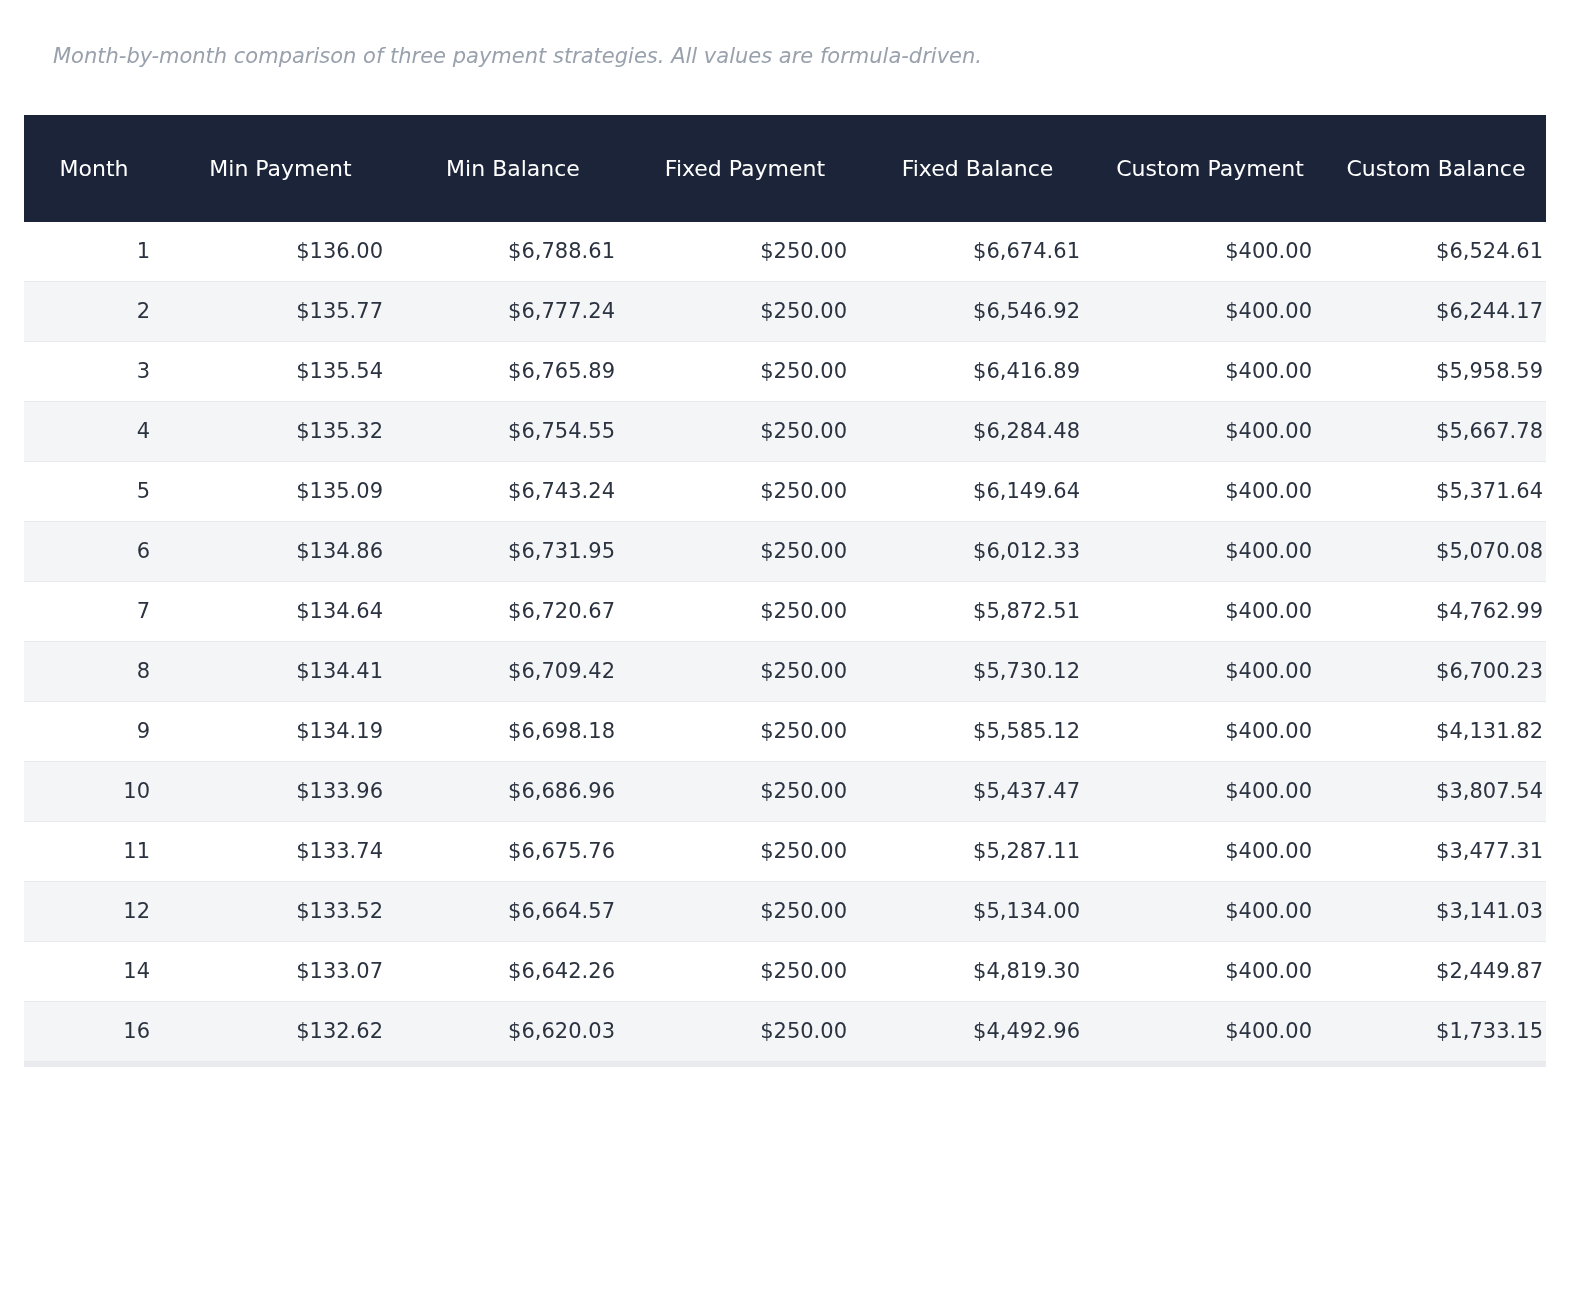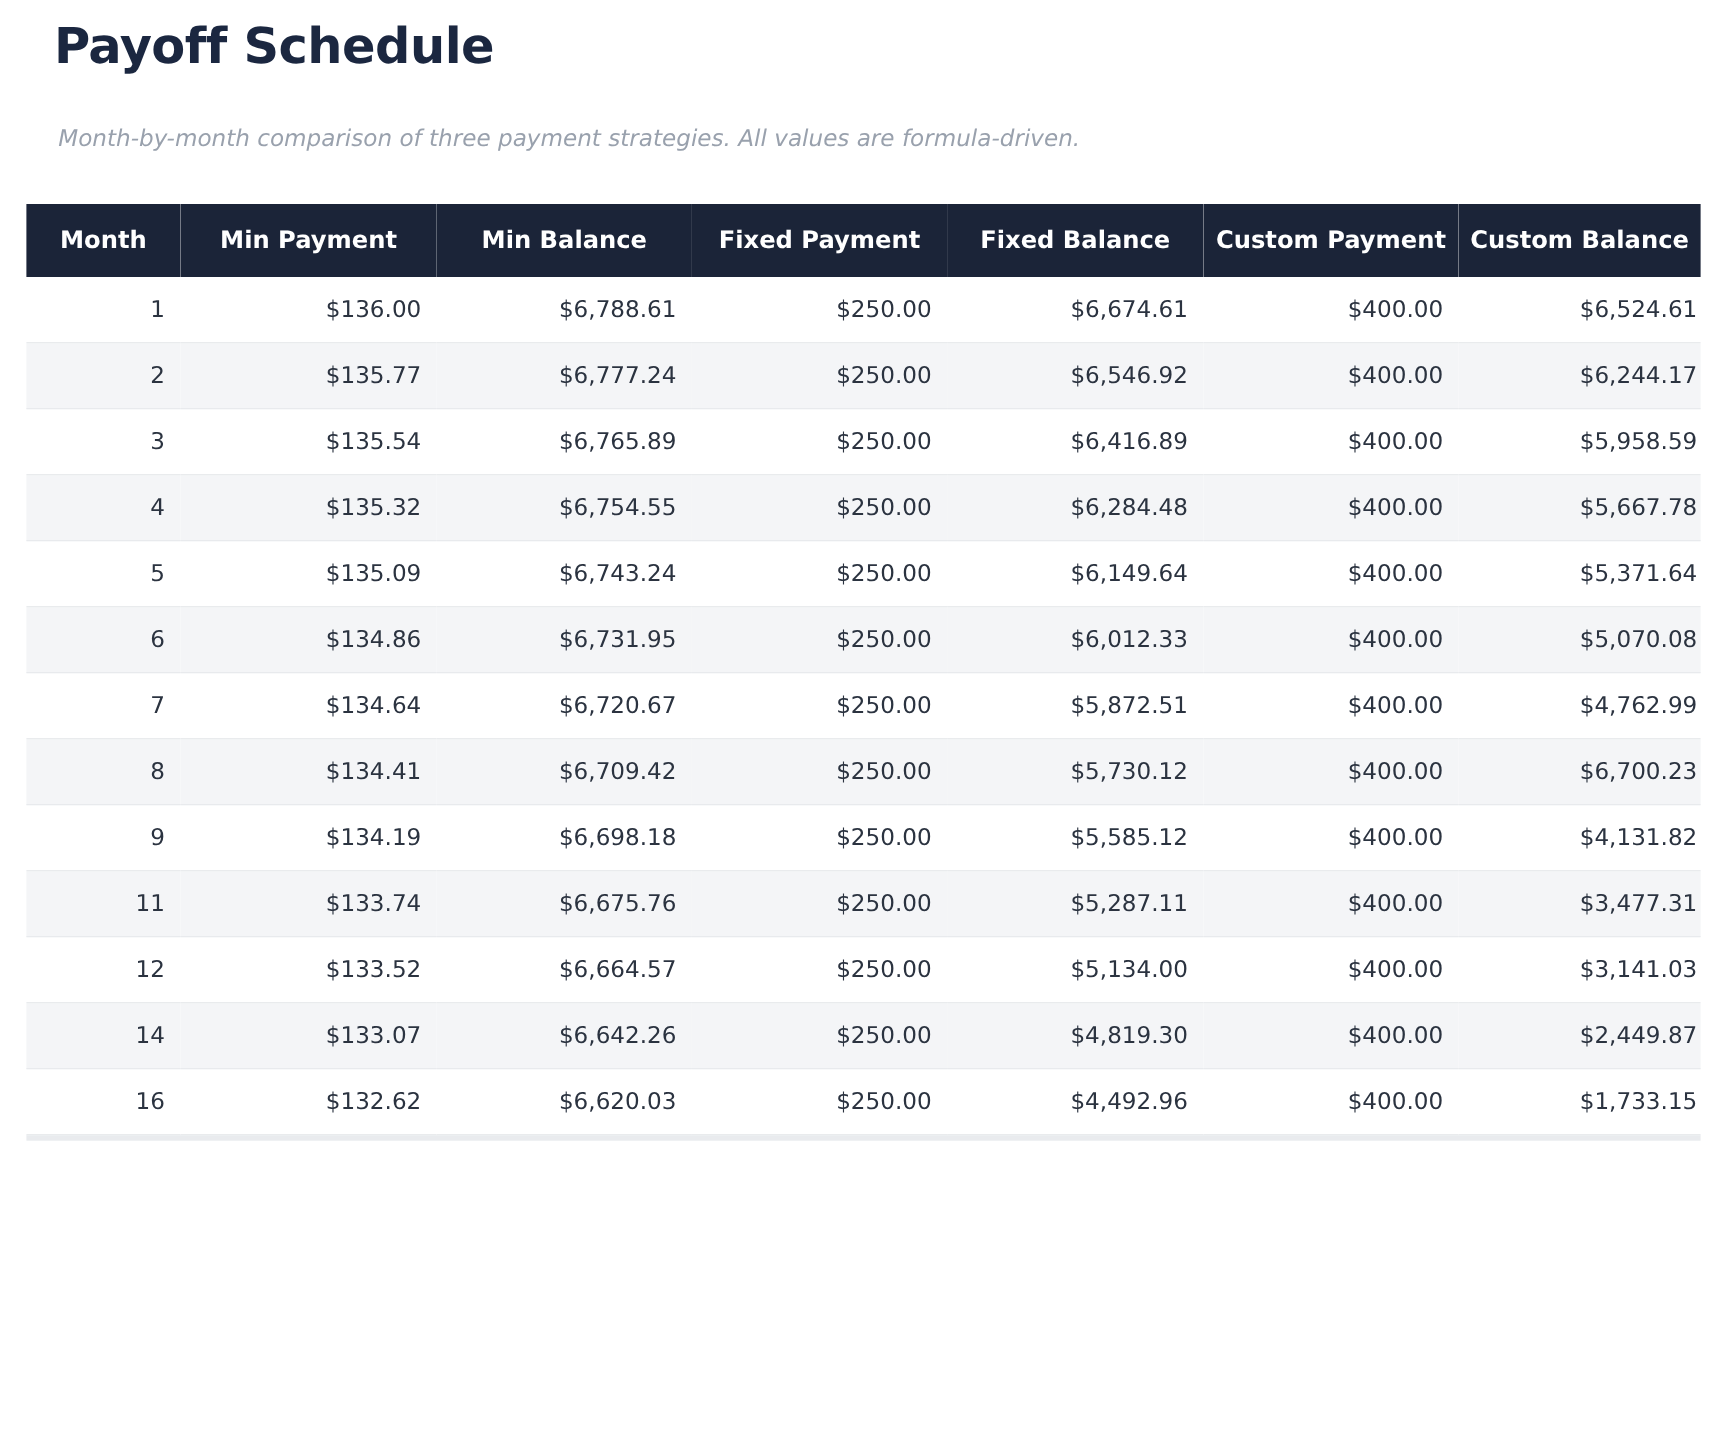--- a/index.html
+++ b/index.html
@@ -41,23 +41,23 @@
   table.payoff {
     margin-top: 46px;
     width: 1522px;
     border-collapse: collapse;
     table-layout: fixed;
   }
   table.payoff thead th {
     background: var(--header-bg);
     color: var(--header-text);
     font-size: 22px;
-    font-weight: 700;
+    font-weight: 400;
     text-align: center;
-    padding: 20px 0;
+    padding: 40px 0;
     line-height: 27px;
     white-space: nowrap;
     overflow: hidden;
   }
   table.payoff tbody td {
     font-size: 21px;
     color: var(--cell-text);
     text-align: right;
     padding: 16px 14px 16px 0;
     line-height: 27px;
@@ -70,21 +70,20 @@
     width: 1522px;
     height: 5px;
     background: #e9ebee;
   }
 </style>
 </head>
 <body>
 
 <div class="page">
 
-  <h1 class="page-title">Payoff Schedule</h1>
 
   <p class="page-subtitle">Month-by-month comparison of three payment strategies. All values are formula-driven.</p>
 
   <table class="payoff">
     <colgroup>
         <col style="width: 140px;">
         <col style="width: 233px;">
         <col style="width: 232px;">
         <col style="width: 232px;">
         <col style="width: 233px;">
@@ -178,20 +177,29 @@
         <tr>
           <td>9</td>
           <td>$134.19</td>
           <td>$6,698.18</td>
           <td>$250.00</td>
           <td>$5,585.12</td>
           <td>$400.00</td>
           <td>$4,131.82</td>
         </tr>
         <tr>
+          <td>10</td>
+          <td>$133.96</td>
+          <td>$6,686.96</td>
+          <td>$250.00</td>
+          <td>$5,437.47</td>
+          <td>$400.00</td>
+          <td>$3,807.54</td>
+        </tr>
+        <tr>
           <td>11</td>
           <td>$133.74</td>
           <td>$6,675.76</td>
           <td>$250.00</td>
           <td>$5,287.11</td>
           <td>$400.00</td>
           <td>$3,477.31</td>
         </tr>
         <tr>
           <td>12</td>

